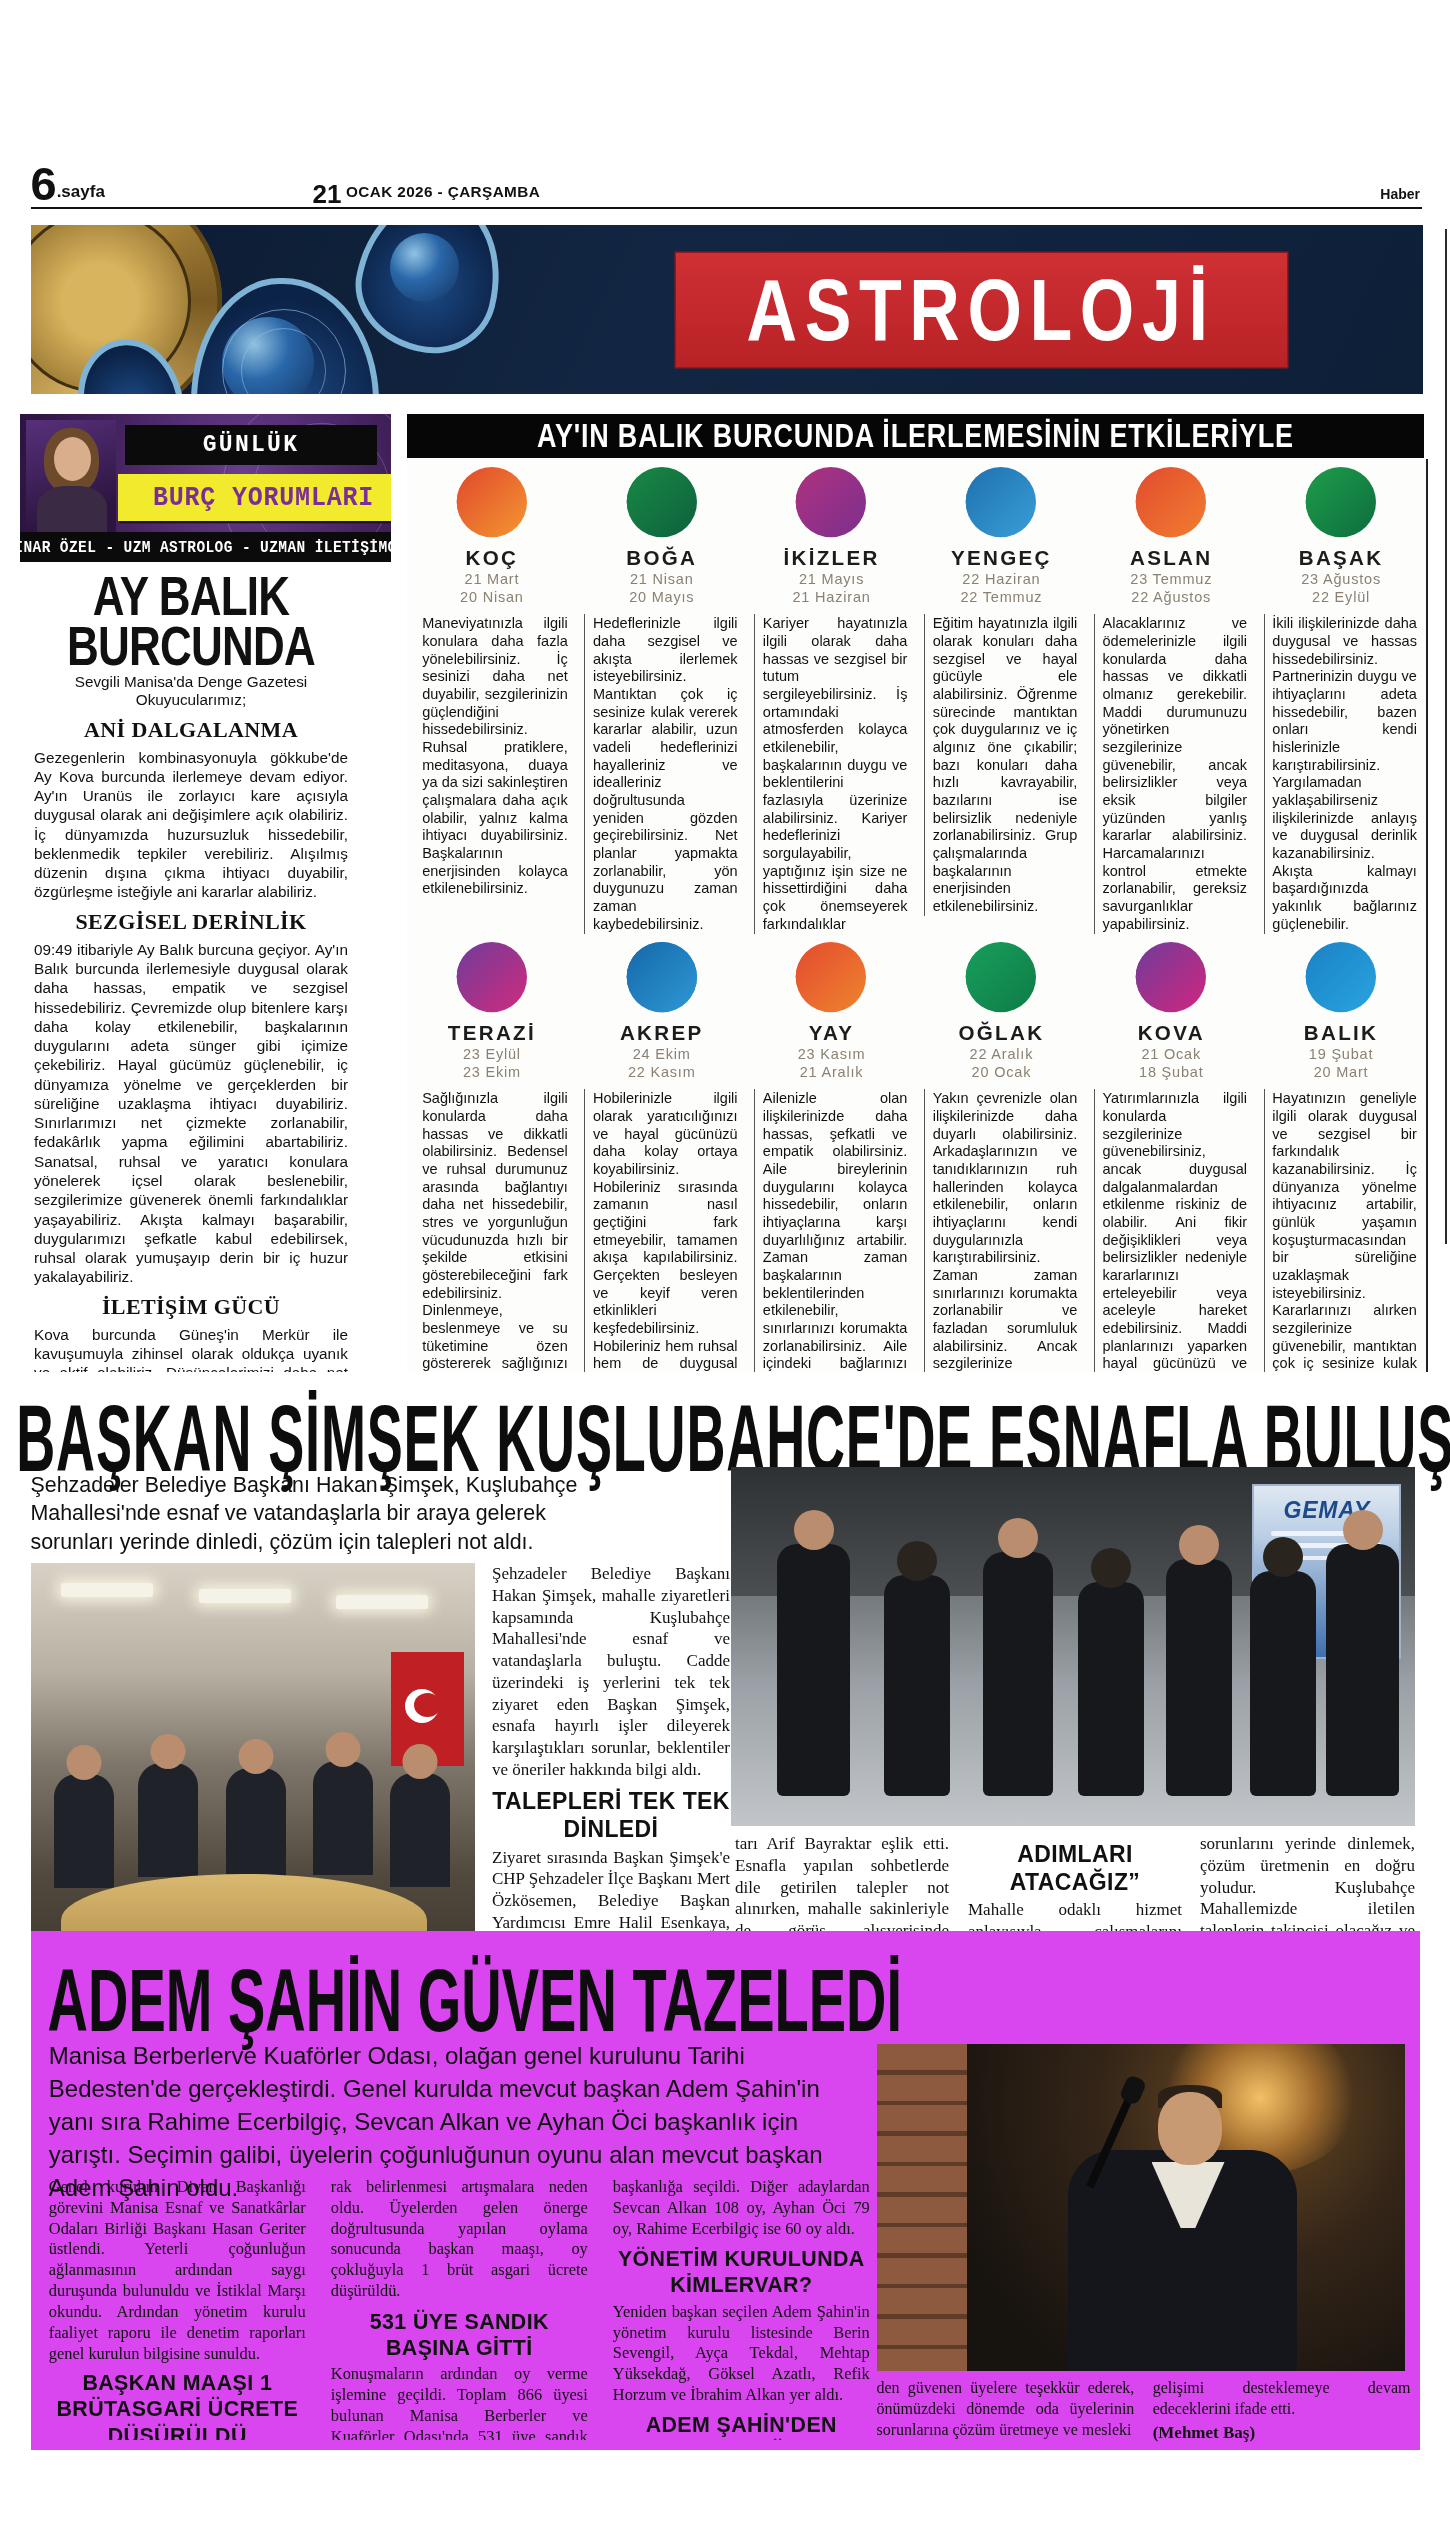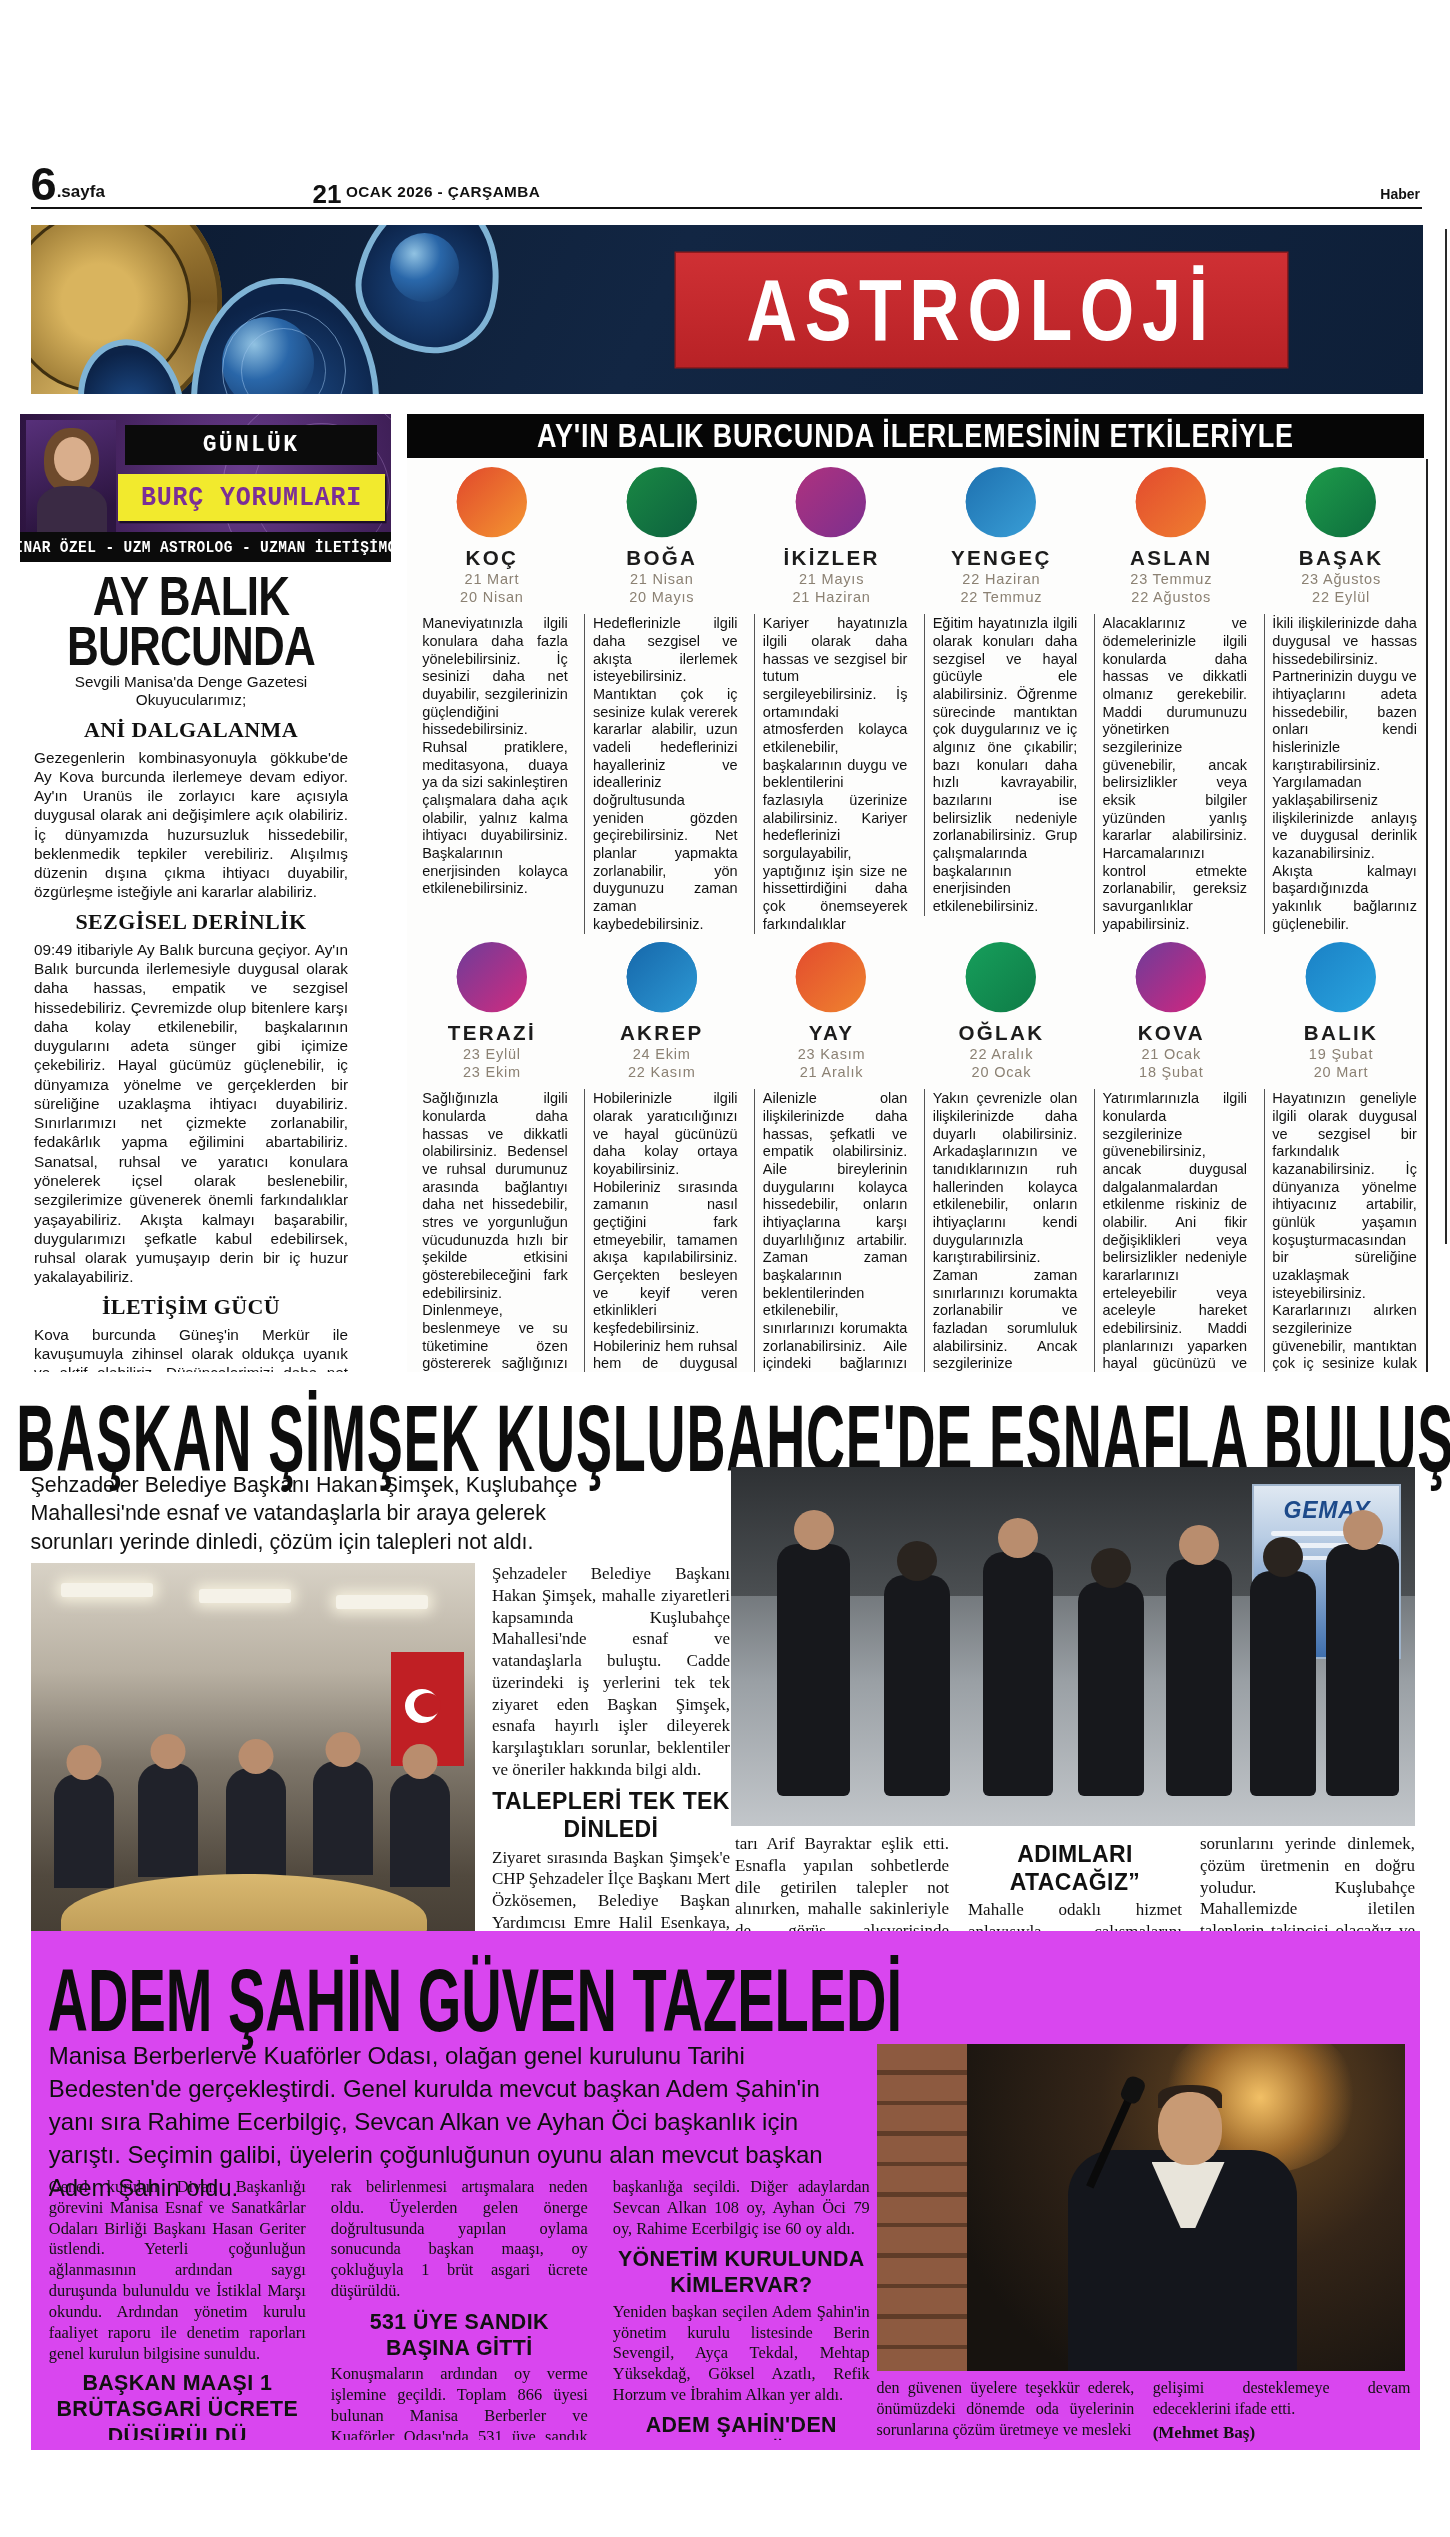--- a/index.html
+++ b/index.html
@@ -57,21 +57,21 @@
   .astro-hair{position:absolute;left:18.3px;top:7.6px;width:55px;height:66px;border-radius:46%;
      background:#6e4a2c;}
   .astro-face{position:absolute;left:27.5px;top:17px;width:37px;height:44px;border-radius:50%;
      background:#d9ae8c;}
   .astro-body{position:absolute;left:10.7px;top:66px;width:70px;height:53px;border-radius:40% 40% 0 0;
      background:#3a2a44;}
   .gunluk-bar{position:absolute;left:105px;top:10.7px;width:252px;height:40px;background:#0b0b0b;
      display:flex;align-items:center;justify-content:center;}
   .gunluk-bar span{color:#fff;font-weight:bold;font-size:23px;letter-spacing:2.3px;}
   .burc-bar{position:absolute;left:98px;top:60px;width:267px;height:47px;background:#f2ea2d;
-     display:flex;align-items:center;justify-content:center;box-shadow:1.5px 2.3px 0 #1c0f28;}
+     display:flex;align-items:center;justify-content:center;box-shadow:1.5px 2.3px 0 #1c0f28;padding-left:12px;}
   .burc-bar span{color:#7b2f96;font-weight:bold;font-size:25px;letter-spacing:0.8px;
      transform:scaleY(1.1);white-space:nowrap;}
   .pinar-bar{position:absolute;left:0;bottom:0;width:100%;height:30.5px;background:#0b0b0b;
      display:flex;align-items:center;justify-content:center;}
   .pinar-bar span{color:#fff;font-weight:bold;font-size:14.5px;letter-spacing:0.4px;
      transform:scaleY(1.15);white-space:nowrap;}
 
   
   #moon-article{left:34px;top:571px;width:314px;height:801px;overflow:hidden;}
   .moon-title{text-align:center;font-weight:bold;font-size:44px;line-height:.92;

